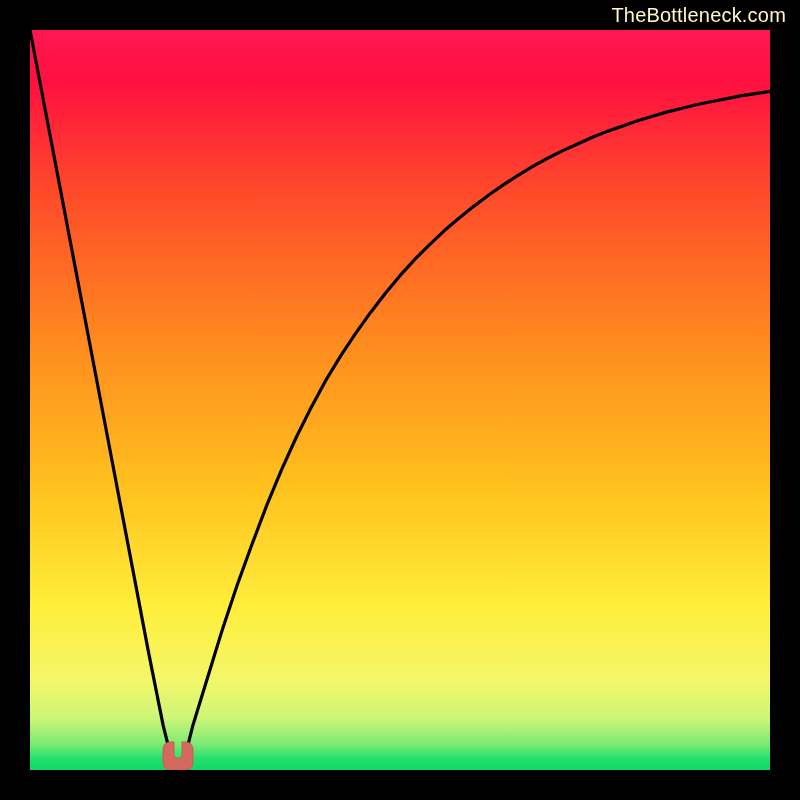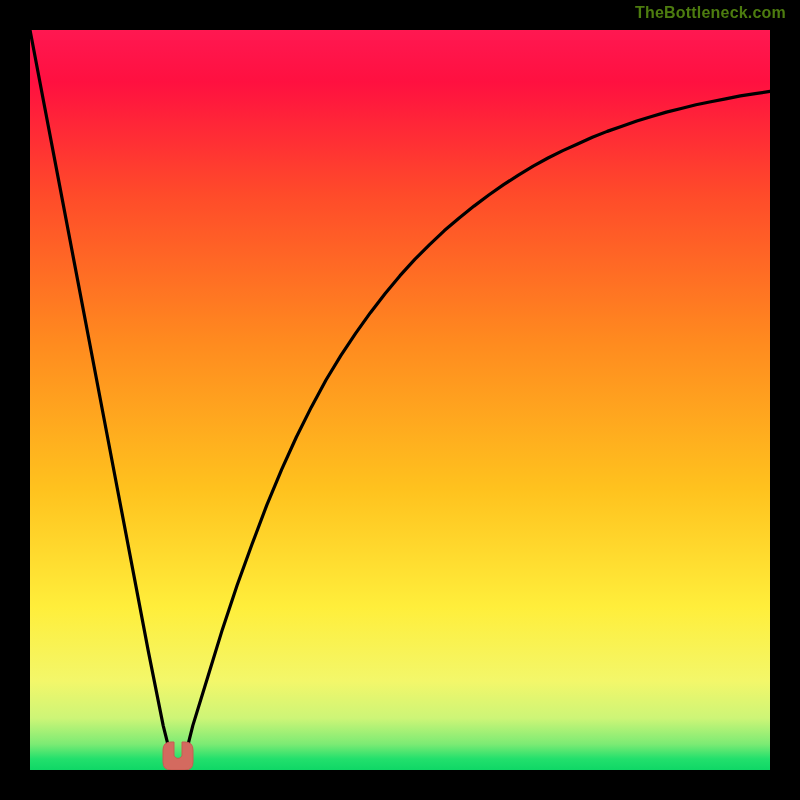--- a/index.html
+++ b/index.html
@@ -14,23 +14,23 @@
   .stage {
     position: relative;
     width: 800px;
     height: 800px;
     background: #000;
   }
   .watermark {
     position: absolute;
     top: 4px;
     right: 14px;
-    color: #4d7c0f;
-    font-size: 16px;
-    font-weight: 700;
+    color: #fef9c3;
+    font-size: 20px;
+    font-weight: 400;
     letter-spacing: 0.2px;
     user-select: none;
   }
   svg { display: block; }
 </style>
 </head>
 <body>
 
 <div class="stage">
 

